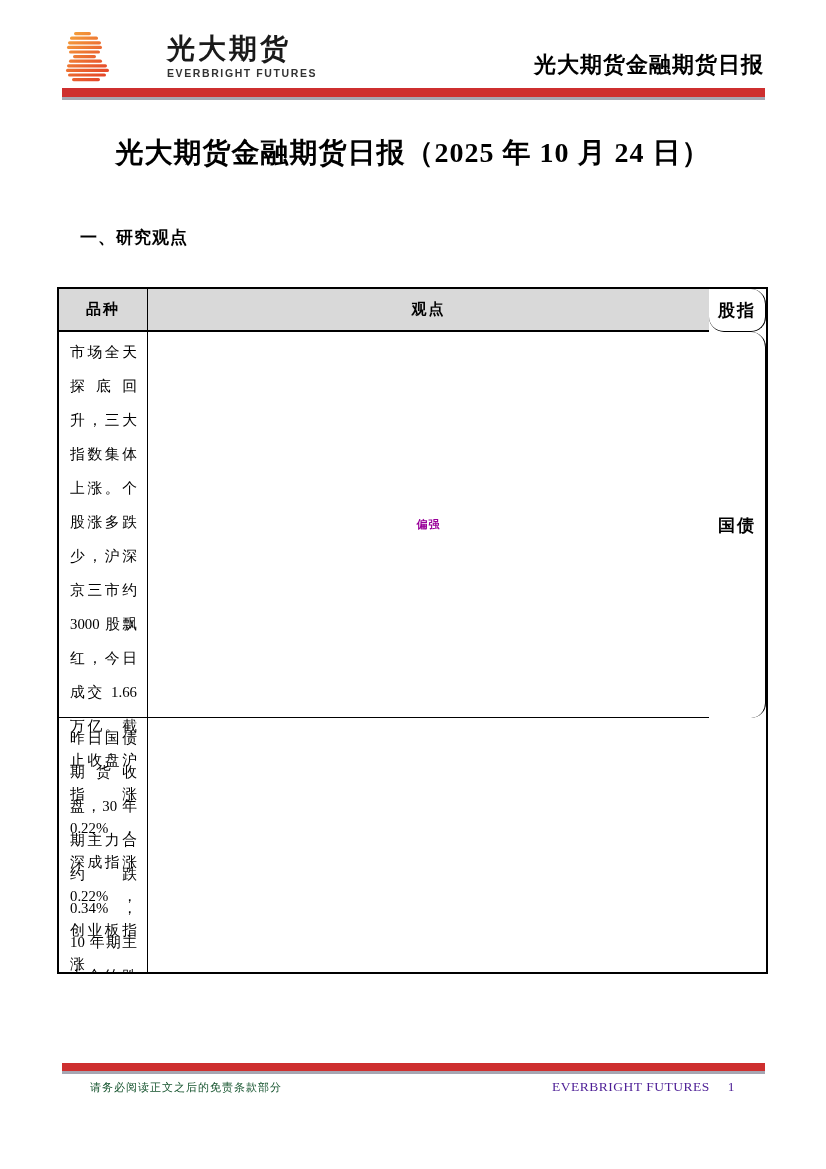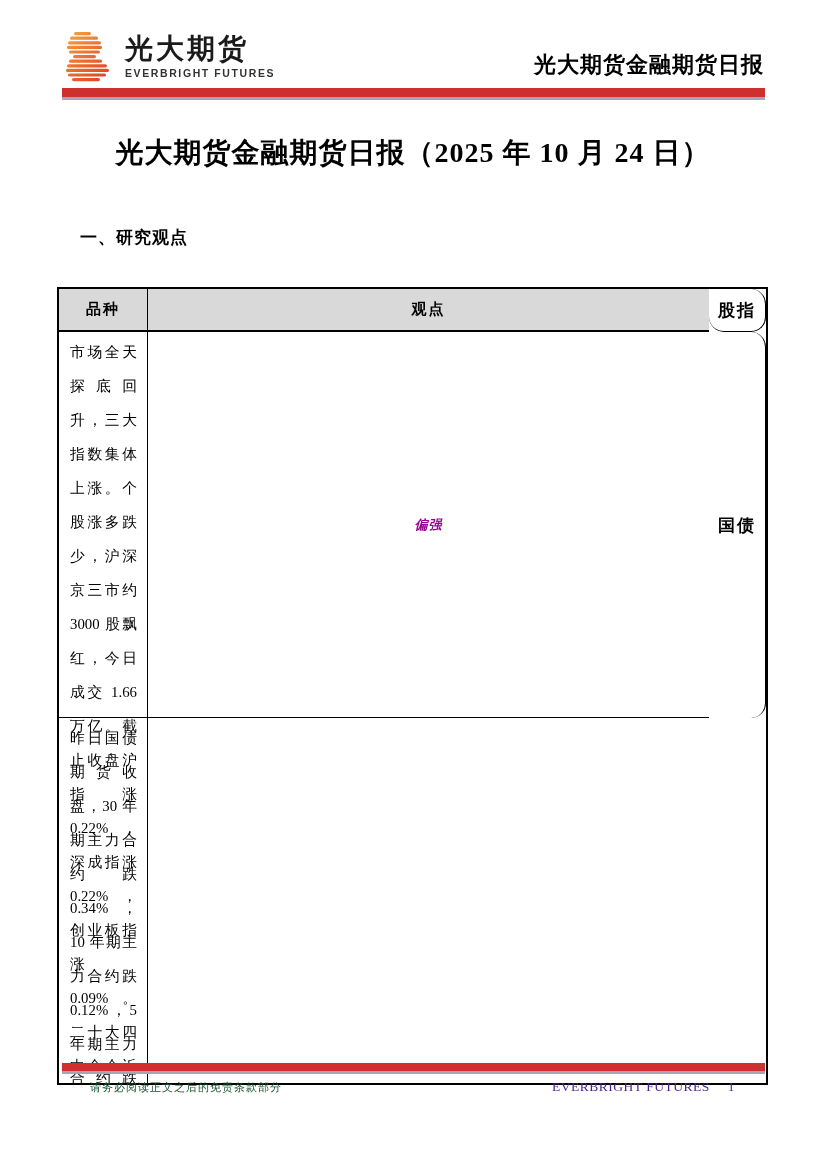--- a/index.html
+++ b/index.html
@@ -2,21 +2,21 @@
 <html><head>
 <meta charset="utf-8">
 <style>
   html,body { margin:0; padding:0; background:#ffffff; }
   .page {
     position:relative; width:826px; height:1169px; background:#ffffff;
     font-family:"Liberation Serif","DejaVu Serif",serif; color:#000; overflow:hidden;
   }
 
   
-  .logo-block { position:absolute; left:64px; top:31px; display:flex; align-items:flex-start; }
+  .logo-block { position:absolute; left:64px; top:31px; display:flex; align-items:flex-start;gap:42px; }
   .logo-mark { width:50px; height:54px; }
   .logo-text { margin-left:11px; padding-top:3px; }
   .logo-cn {
     font-family:"Liberation Sans","DejaVu Sans",sans-serif;
     font-size:28px; font-weight:bold; letter-spacing:3px; line-height:30px; color:#1a1a1a;
   }
   .logo-en {
     font-family:"Liberation Sans","DejaVu Sans",sans-serif;
     font-size:10.5px; font-weight:bold; letter-spacing:1.6px; color:#333; margin-top:3px;
   }
@@ -34,21 +34,21 @@
     position:absolute; top:134px; left:0; width:100%; text-align:center;
     font-size:28px; font-weight:bold; letter-spacing:1px;
   }
   .section-heading {
     position:absolute; left:80px; top:226px;
     font-size:17px; font-weight:bold; letter-spacing:1px;
   }
 
   
   .report-table {
-    position:absolute; left:57px; top:287px; width:711px; height:798px;
+    position:absolute; left:57px; top:287px; width:711px; height:687px;
     border:2px solid #000; box-sizing:border-box; overflow:hidden;
     display:grid; grid-template-columns:89px 1fr 57px; grid-template-rows:43px 386px auto;
   }
   .cell { box-sizing:border-box; }
   .b-r { border-right:1.5px solid #000; }
   .b-b { border-bottom:1.5px solid #000; }
   .b-b2 { border-bottom:2px solid #000; }
   .th {
     background:#D9D9D9; display:flex; align-items:center; justify-content:center;
     font-size:15px; font-weight:bold; letter-spacing:2px;
@@ -56,21 +56,21 @@
   .variety-cell {
     display:flex; align-items:center; justify-content:center;
     font-size:17px; font-weight:bold; letter-spacing:2px;border-radius:15px;
   }
   .comment-cell {
     padding:3px 10px 0 11px;
     font-size:14.8px; line-height:34px; text-align:justify;
   }
   .view-cell {
     display:flex; align-items:center; justify-content:center;
-    font-size:13px; font-weight:bold; letter-spacing:1px;font-style:italic;
+    font-size:11px; font-weight:bold; letter-spacing:1px;
   }
 
   
   .footer-rule { top:1063px; }
   .footer-rule .red { height:8px; }
   .footer-disclaimer {
     position:absolute; left:90px; top:1080px; font-size:11px; letter-spacing:1px; color:#14532d;
   }
   .footer-brand {
     position:absolute; right:91px; top:1079px; font-size:13.5px; letter-spacing:0.5px; color:#4c1d95;

